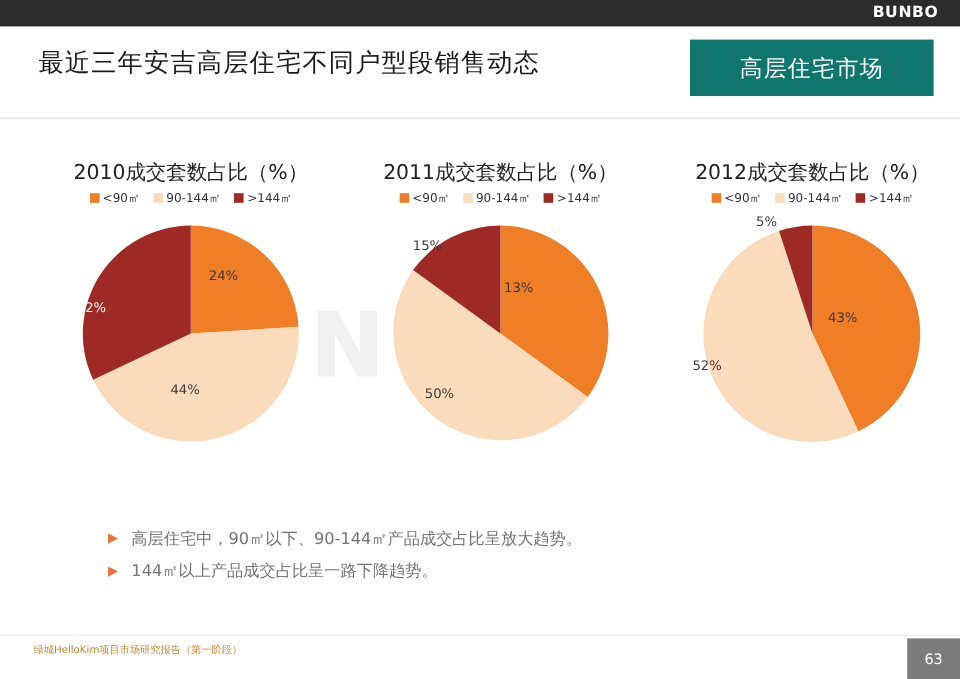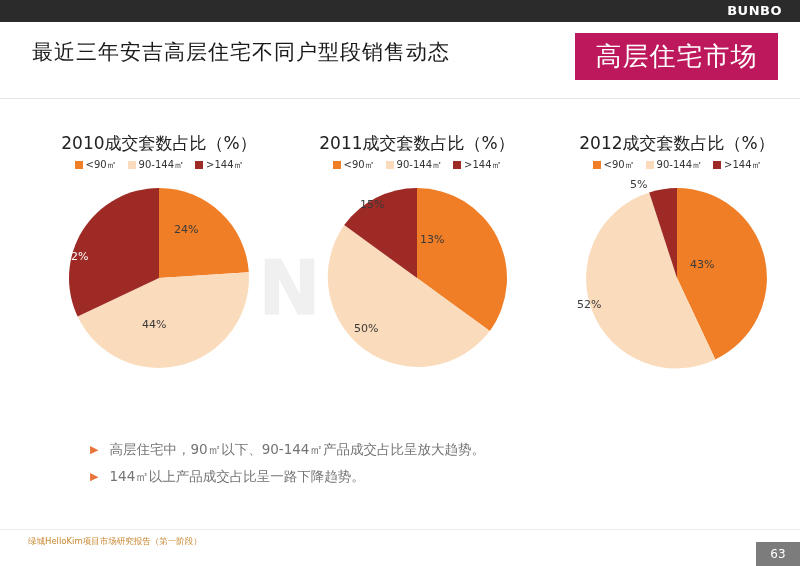--- a/index.html
+++ b/index.html
@@ -49,23 +49,23 @@
     color: #1a1a1a;
     font-family: Liberation Mono, monospace;
     letter-spacing: 1px;
   }
   .tag {
     position: absolute;
     right: 22px;
     top: 33px;
     width: 203px;
     height: 47px;
-    background: #be185d;
+    background: #0f766e;
     color: #ffffff;
-    font-size: 26px;
+    font-size: 19px;
     font-family: "DejaVu Sans", sans-serif;
     display: flex;
     align-items: center;
     justify-content: center;
     letter-spacing: 1px;
   }
   .divider {
     position: absolute;
     left: 0;
     top: 98px;
@@ -179,21 +179,21 @@
     bottom: 18px;
     font-size: 8.5px;
     color: #c8862f;
     font-family: "DejaVu Sans", sans-serif;
   }
   .page-box {
     position: absolute;
     right: 0;
     bottom: 0;
     width: 44px;
-    height: 24px;
+    height: 34px;
     background: #7c7c7c;
     color: #ffffff;
     font-size: 12px;
     display: flex;
     align-items: center;
     justify-content: center;
     font-family: "DejaVu Sans", sans-serif;
   }
 </style>
 </head>
@@ -260,21 +260,21 @@
     </div>
     <div class="pie-wrap">
       <svg class="pie-svg" width="200" height="200" viewBox="0 0 200 200">
 
         <path d="M100,100 L100,10 A90,90 0 0,1 172.8,152.9 Z" fill="#f07e26"></path>
         <path d="M100,100 L172.8,152.9 A90,90 0 0,1 27.2,47.1 Z" fill="#fadcbc"></path>
         <path d="M100,100 L27.2,47.1 A90,90 0 0,1 100,10 Z" fill="#9e2a26"></path>
       </svg>
       <div class="pie-label" style="left:128px; top:55px;">13%</div>
       <div class="pie-label" style="left:62px; top:144px;">50%</div>
-      <div class="pie-label" style="left:68px; top:20px;">15%</div>
+      <div class="pie-label" style="left:52px; top:20px;">15%</div>
     </div>
   </div>
 
   <div class="chart-block c2">
     <div class="chart-title">2012成交套数占比（%）</div>
     <div class="legend">
       <span class="item">
         <span class="swatch" style="background:#f07e26"></span>
         <span>&lt;90㎡</span>
       </span>

